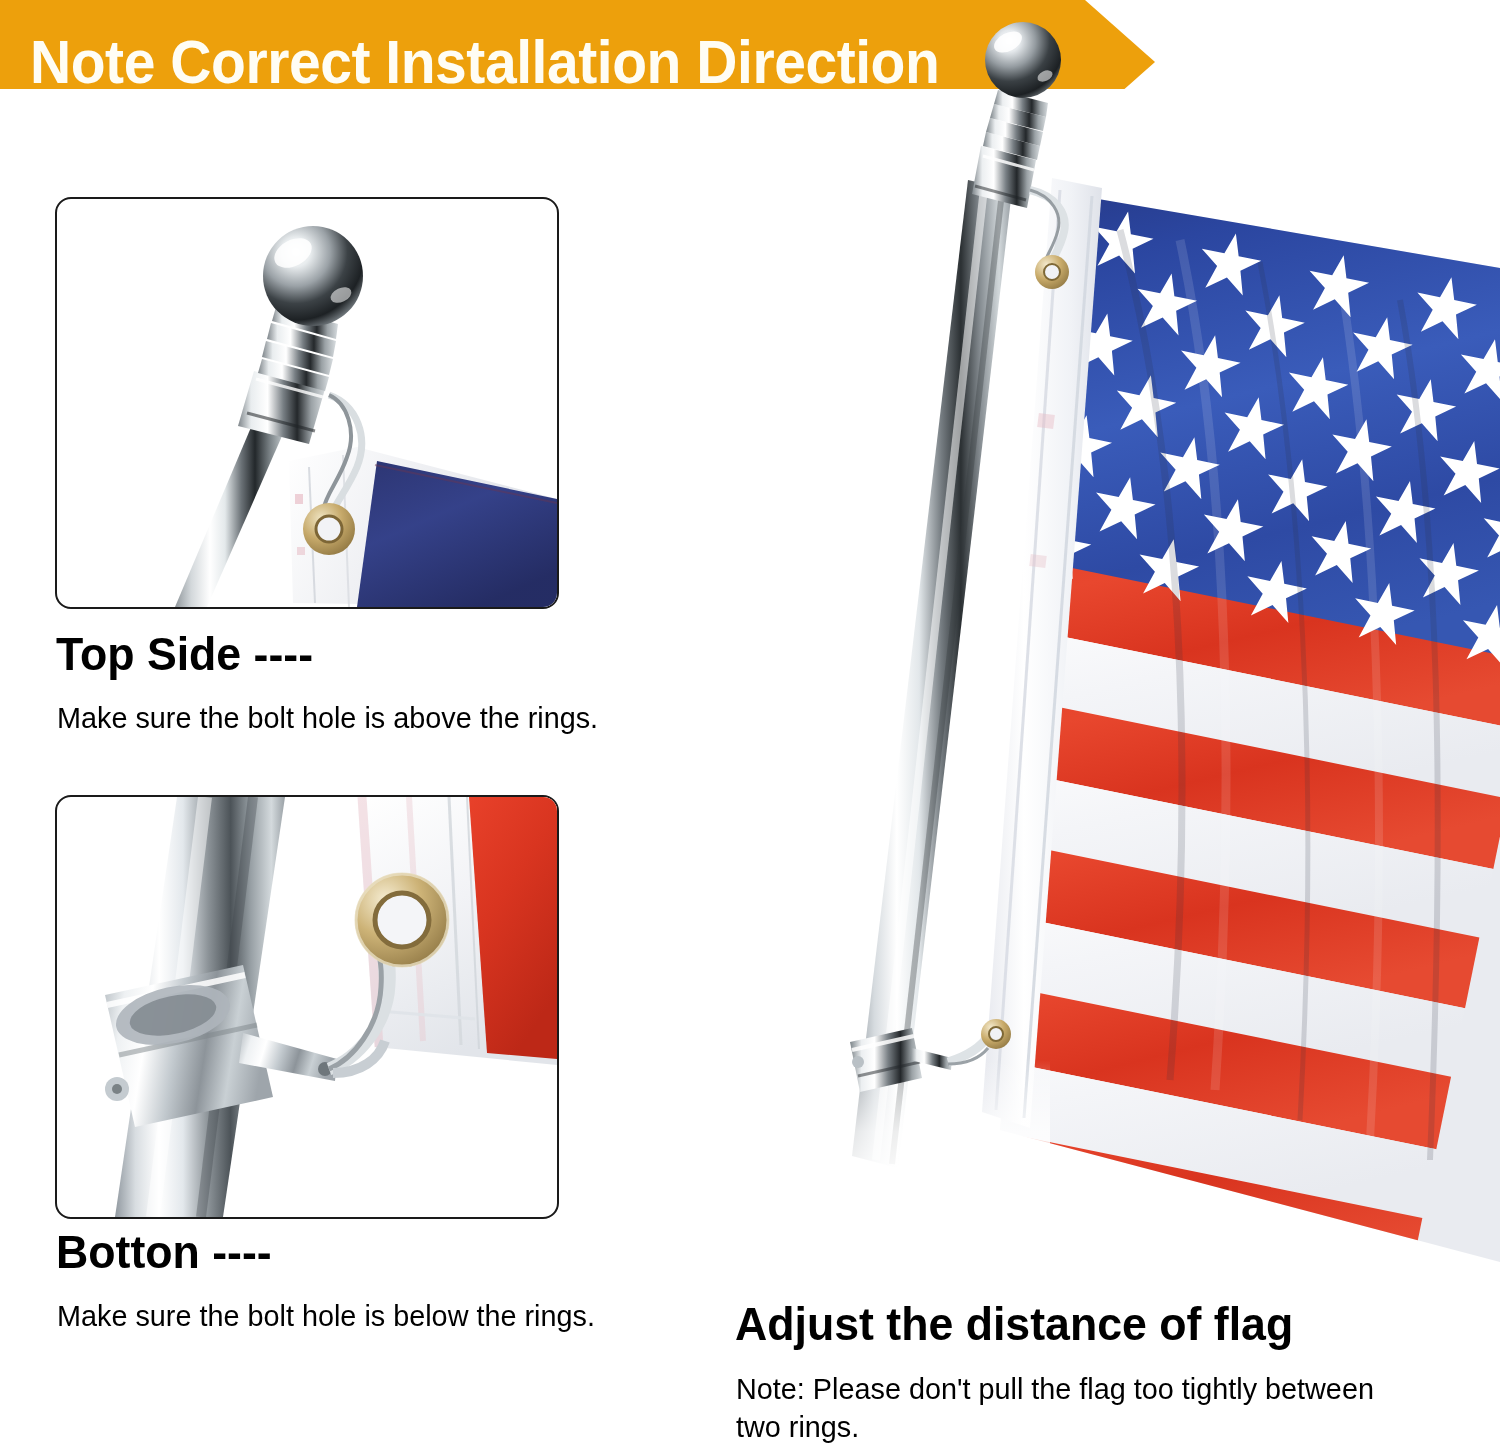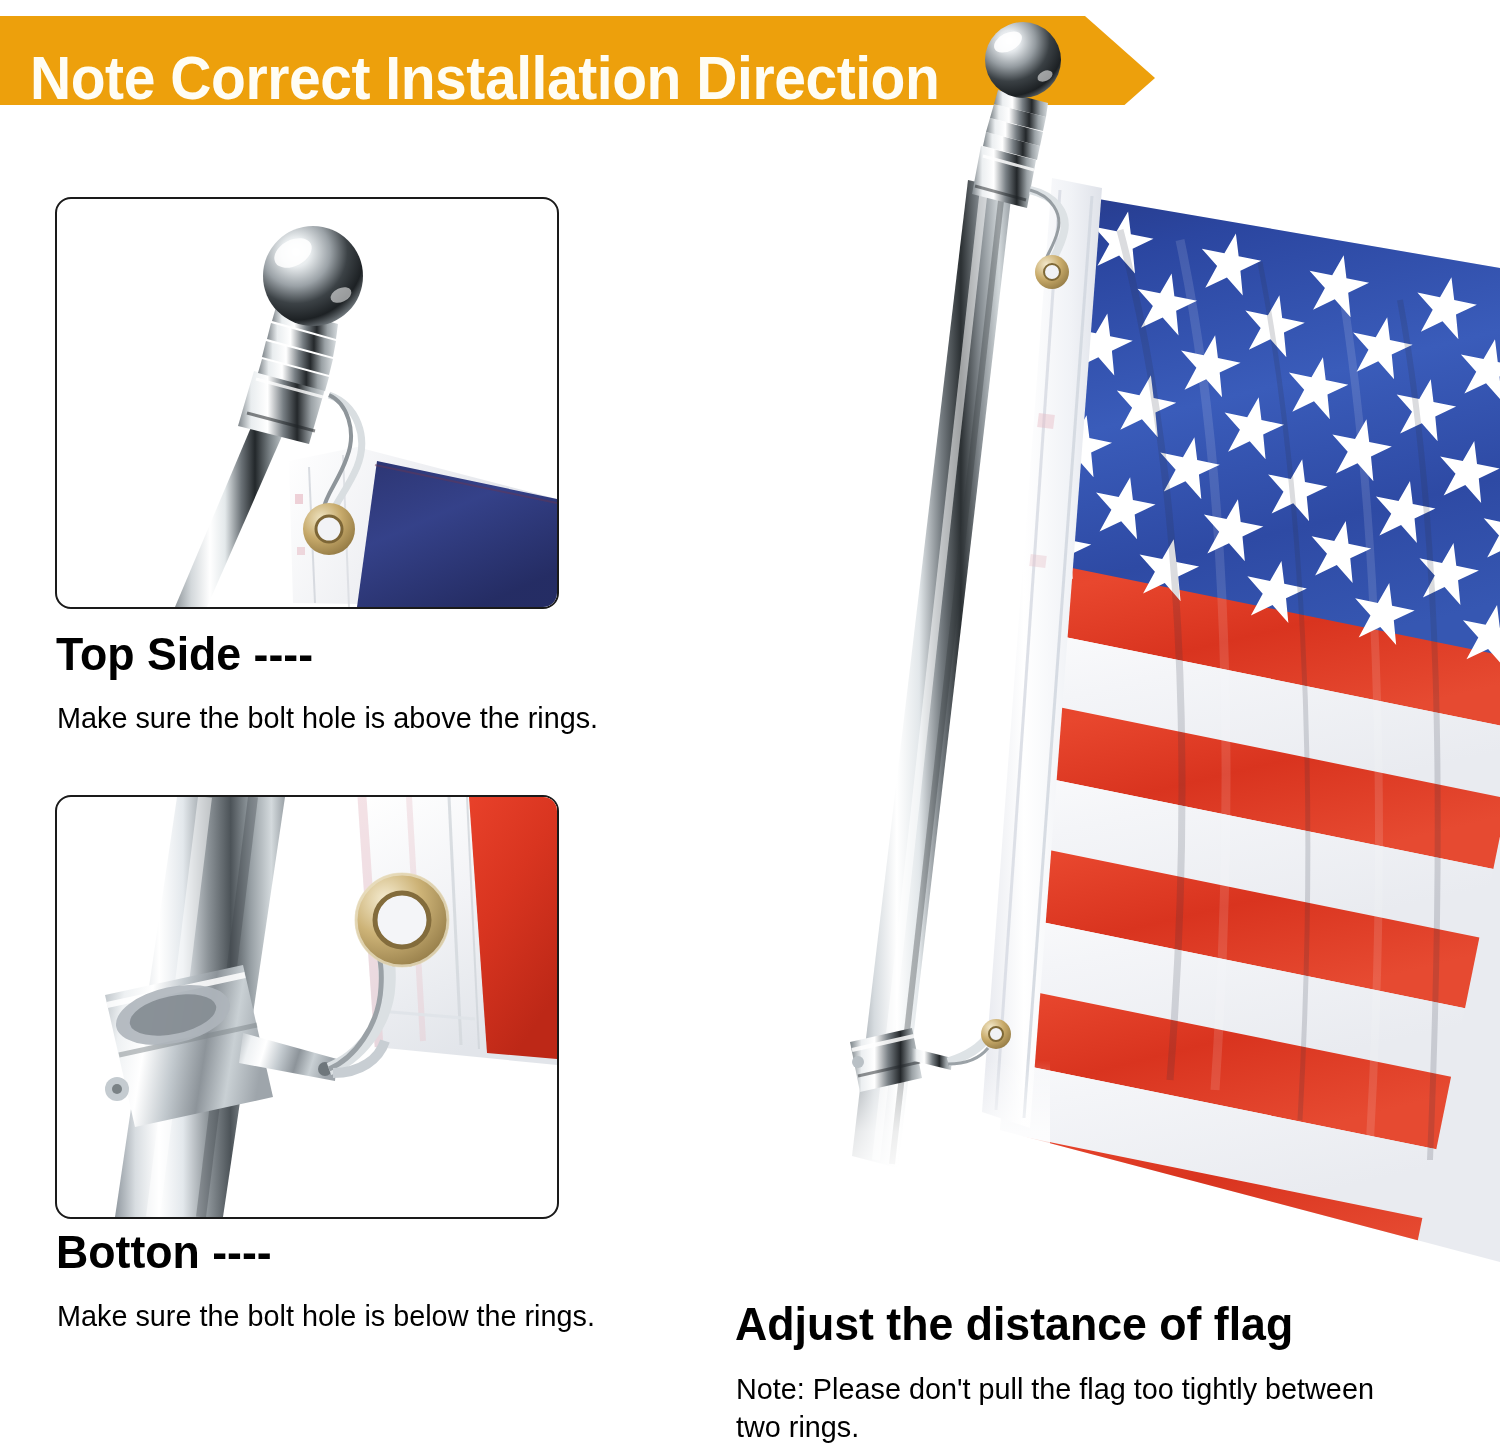--- a/index.html
+++ b/index.html
@@ -1,20 +1,20 @@
 <!DOCTYPE html>
 <html><head>
 <meta charset="utf-8">
 <style>
   html,body{margin:0;padding:0;background:#ffffff;}
   body{width:1500px;height:1449px;position:relative;overflow:hidden;
        font-family:"Liberation Sans",sans-serif;color:#000;}
 
   
-  #banner{position:absolute;left:0;top:16px;width:1155px;height:89px;}
+  #banner{position:absolute;left:0;top:0;width:1155px;height:89px;}
   #banner .shape{position:absolute;inset:0;background:#eda00c;
      -webkit-clip-path:polygon(0 0,1085px 0,1155px 62px,1085px 124px,0 124px);
              clip-path:polygon(0 0,1085px 0,1155px 62px,1085px 124px,0 124px);}
   #banner .btext{position:absolute;left:30px;top:14px;width:1040px;height:96px;
      display:flex;align-items:center;color:#fffdf4;font-weight:bold;
      font-size:62px;line-height:1;letter-spacing:-0.5px;
      transform:scaleX(.92);transform-origin:left center;white-space:nowrap;}
 
   
   .panel{position:absolute;border:2px solid #1a1a1a;border-radius:16px;

